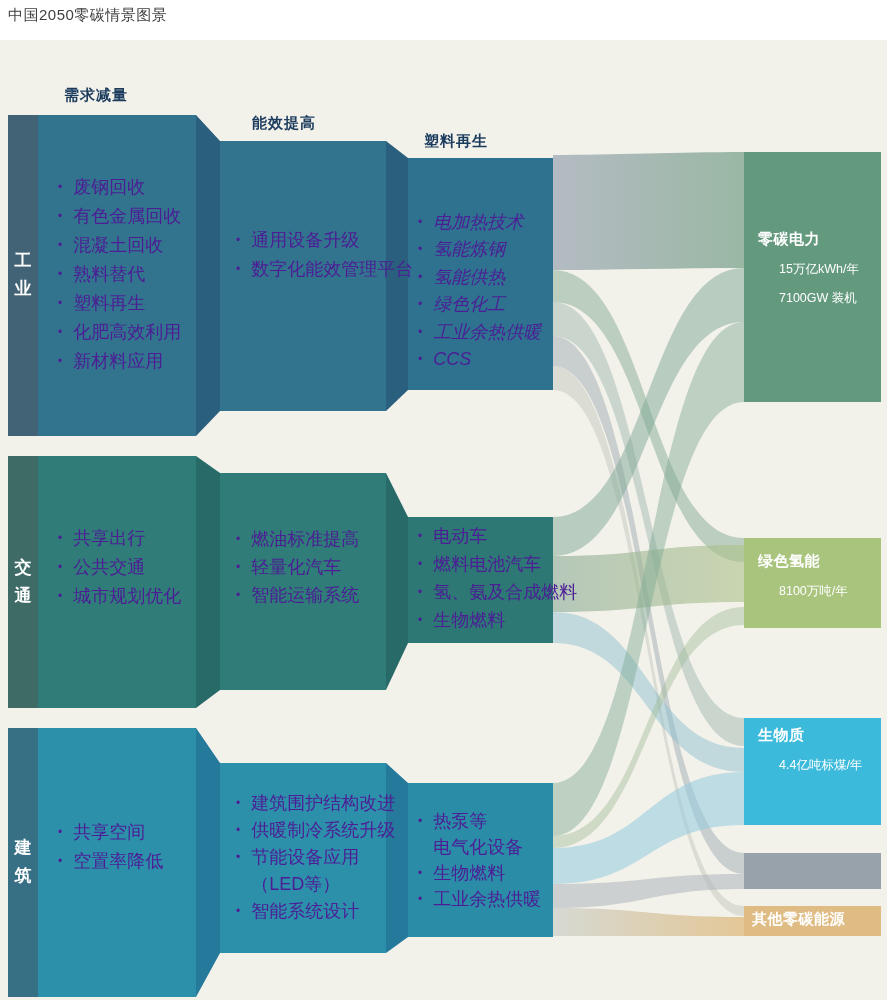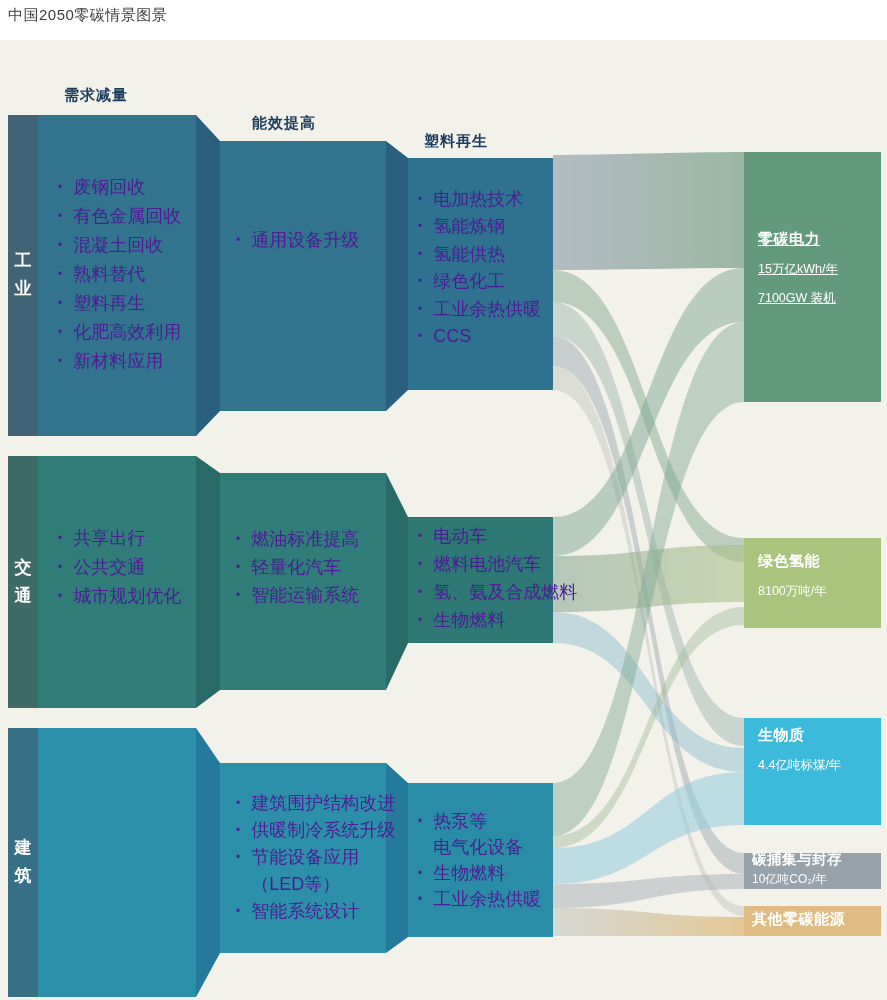--- a/index.html
+++ b/index.html
@@ -16,31 +16,31 @@
             font-size:17px;line-height:28px;font-weight:600;}
   .rl-ind{top:247px;} .rl-tra{top:554px;} .rl-bld{top:834px;}
   .blist{position:absolute;color:#4c1d95;font-size:18px;}
   .blist .li{display:flex;align-items:center;white-space:nowrap;}
   .blist .li::before{content:"•";margin-right:11px;font-size:12px;}
   .blist .li.cont::before{visibility:hidden;}
   .lh29 .li{height:29px;} .lh275 .li{height:27.5px;} .lh28 .li{height:28px;}
   .lh285 .li{height:28.5px;} .lh27 .li{height:27px;} .lh26 .li{height:26px;}
   .l-ind-demand{left:58px;top:172px;}
   .l-ind-eff{left:236px;top:225px;}
-  .l-ind-zero{left:418px;top:185px;}
+  .l-ind-zero{left:418px;top:208px;font-style:italic;}
   .l-tra-demand{left:58px;top:523px;}
   .l-tra-eff{left:236px;top:525px;}
   .l-tra-zero{left:418px;top:522px;}
   .l-bld-demand{left:58px;top:818px;}
   .l-bld-eff{left:236px;top:789px;}
   .l-bld-zero{left:418px;top:808px;}
   .outtext{position:absolute;left:758px;width:120px;color:#ffffff;}
   .outtext .t{font-size:15px;font-weight:700;letter-spacing:.5px;}
-  .outtext .s{font-size:12.5px;margin-top:12px;}
-  .ot-elec{top:230px;text-decoration:underline;} .ot-hyd{top:552px;} .ot-bio{top:726px;}
+  .outtext .s{font-size:12.5px;margin-top:12px;margin-left:21px;}
+  .ot-elec{top:230px;} .ot-hyd{top:552px;} .ot-bio{top:726px;}
   .ot-ccs{top:850px;left:752px;} .ot-ccs .t{font-size:14.5px;} .ot-ccs .s{margin-top:2px;font-size:12px;}
   .ot-other{top:910px;left:752px;}
 </style>
 </head>
 <body>
 
 <div class="stage">
   <div class="bg"></div>
 
   <svg class="diagram" width="887" height="1000" viewBox="0 0 887 1000">
@@ -126,20 +126,21 @@
     <div class="li">有色金属回收</div>
     <div class="li">混凝土回收</div>
     <div class="li">熟料替代</div>
     <div class="li">塑料再生</div>
     <div class="li">化肥高效利用</div>
     <div class="li">新材料应用</div>
   </div>
 
   <div class="blist lh29 l-ind-eff">
     <div class="li">通用设备升级</div>
+    <div class="li">数字化能效管理平台</div>
   </div>
 
   <div class="blist lh275 l-ind-zero">
     <div class="li">电加热技术</div>
     <div class="li">氢能炼钢</div>
     <div class="li">氢能供热</div>
     <div class="li">绿色化工</div>
     <div class="li">工业余热供暖</div>
     <div class="li">CCS</div>
   </div>
@@ -156,20 +157,24 @@
     <div class="li">智能运输系统</div>
   </div>
 
   <div class="blist lh28 l-tra-zero">
     <div class="li">电动车</div>
     <div class="li">燃料电池汽车</div>
     <div class="li">氢、氨及合成燃料</div>
     <div class="li">生物燃料</div>
   </div>
 
+  <div class="blist lh285 l-bld-demand">
+    <div class="li">共享空间</div>
+    <div class="li">空置率降低</div>
+  </div>
 
   <div class="blist lh27 l-bld-eff">
     <div class="li">建筑围护结构改进</div>
     <div class="li">供暖制冷系统升级</div>
     <div class="li">节能设备应用</div>
     <div class="li cont">（LED等）</div>
     <div class="li">智能系统设计</div>
   </div>
 
   <div class="blist lh26 l-bld-zero">
@@ -188,21 +193,17 @@
   <div class="outtext ot-hyd">
     <div class="t">绿色氢能</div>
     <div class="s">8100万吨/年</div>
   </div>
 
   <div class="outtext ot-bio">
     <div class="t">生物质</div>
     <div class="s">4.4亿吨标煤/年</div>
   </div>
 
-  <div class="outtext ot-ccs">
-    <div class="t">碳捕集与封存</div>
-    <div class="s">10亿吨CO₂/年</div>
-  </div>
 
   <div class="outtext ot-other">
     <div class="t">其他零碳能源</div>
   </div>
 </div>
 
 </body></html>

